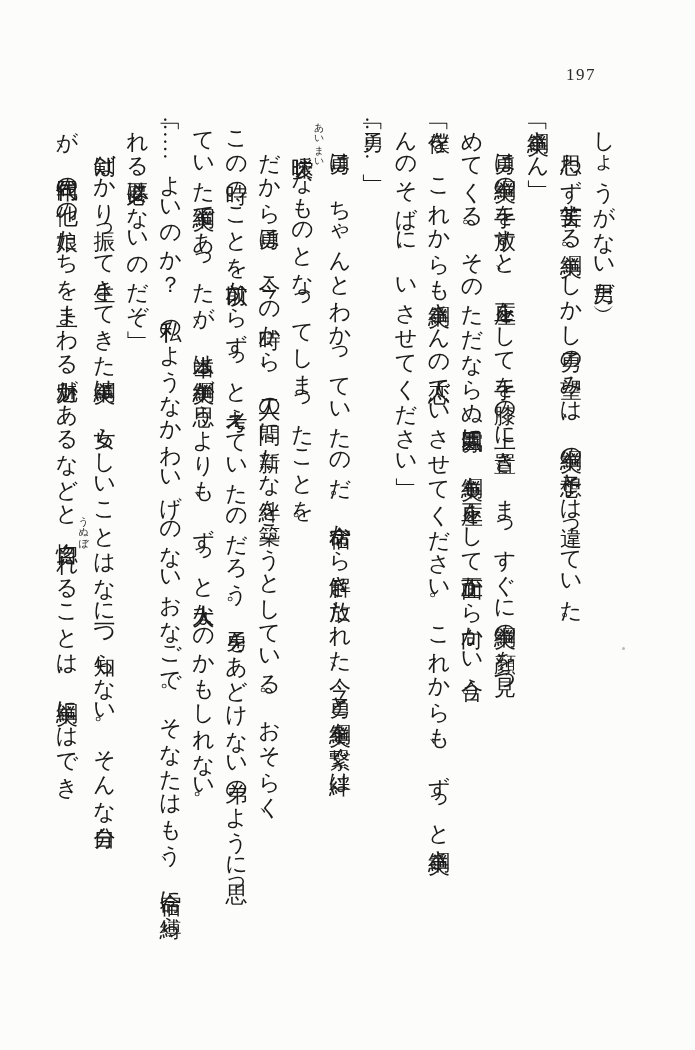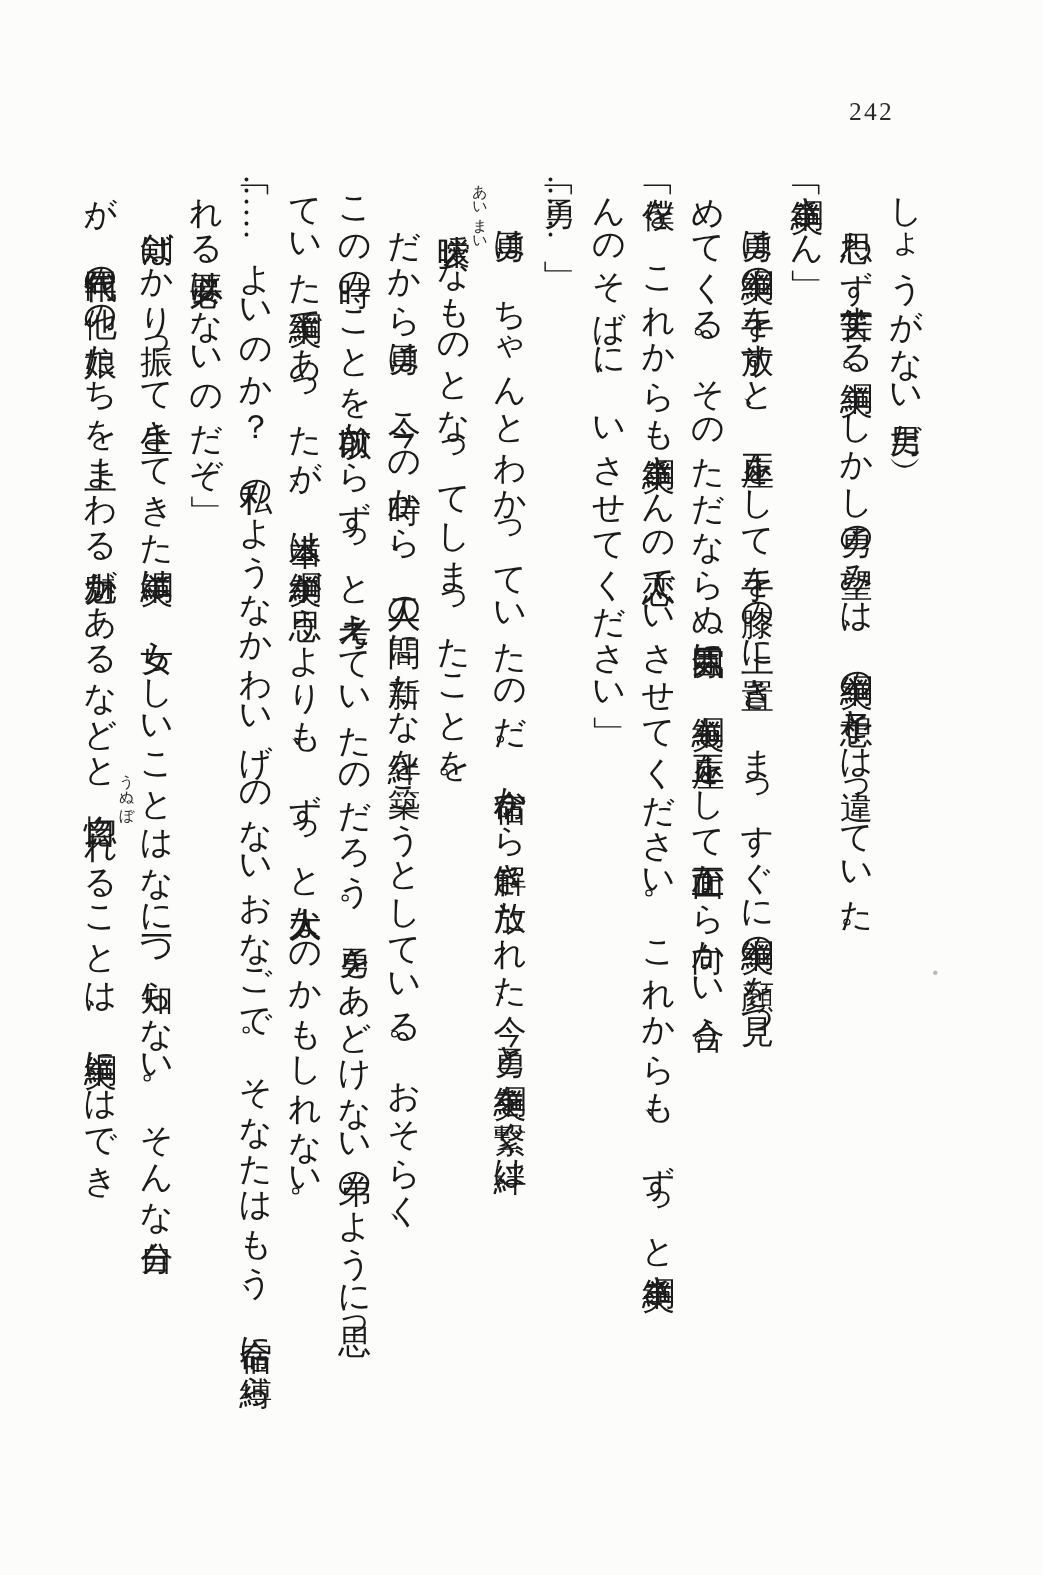--- a/index.html
+++ b/index.html
@@ -61,21 +61,21 @@
     width: 3px;
     height: 3px;
     border-radius: 50%;
     background: #b9b9b9;
   }
 </style>
 </head>
 <body>
 
 <div class="page">
-  <div class="page-number">242</div>
+  <div class="page-number">197</div>
 
   <div class="text-block">
       <p class="column">しょうがない男だ）</p>
       <p class="column">　思わず苦笑する美綱。しかし勇の望みは、美綱の予想とは違っていた。</p>
       <p class="column">「美綱さん」</p>
       <p class="column">　勇は美綱の手を放すと、正座をして手を膝の上に置き、まっすぐに美綱の顔を見つ</p>
       <p class="column">めてくる。そのただならぬ雰囲気に、美綱も正座をして正面から向かい合う。</p>
       <p class="column">「僕を、これからも美綱さんの恋人でいさせてください。これからも、ずっと美綱さ</p>
       <p class="column">んのそばに、いさせてください」</p>
       <p class="column">「勇……」</p>

